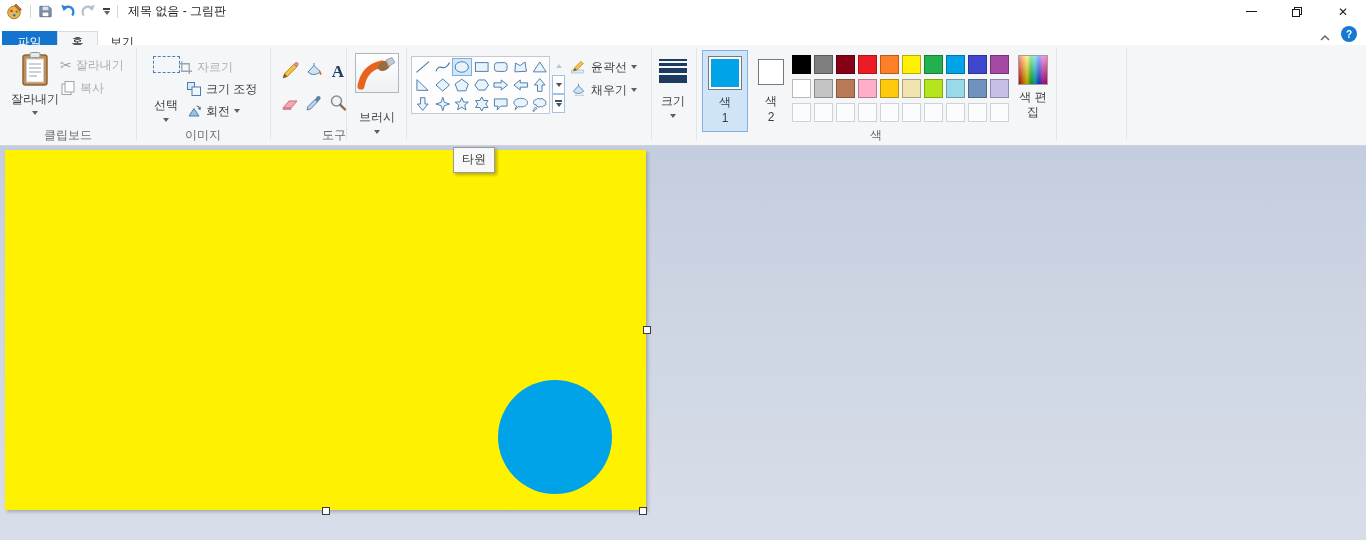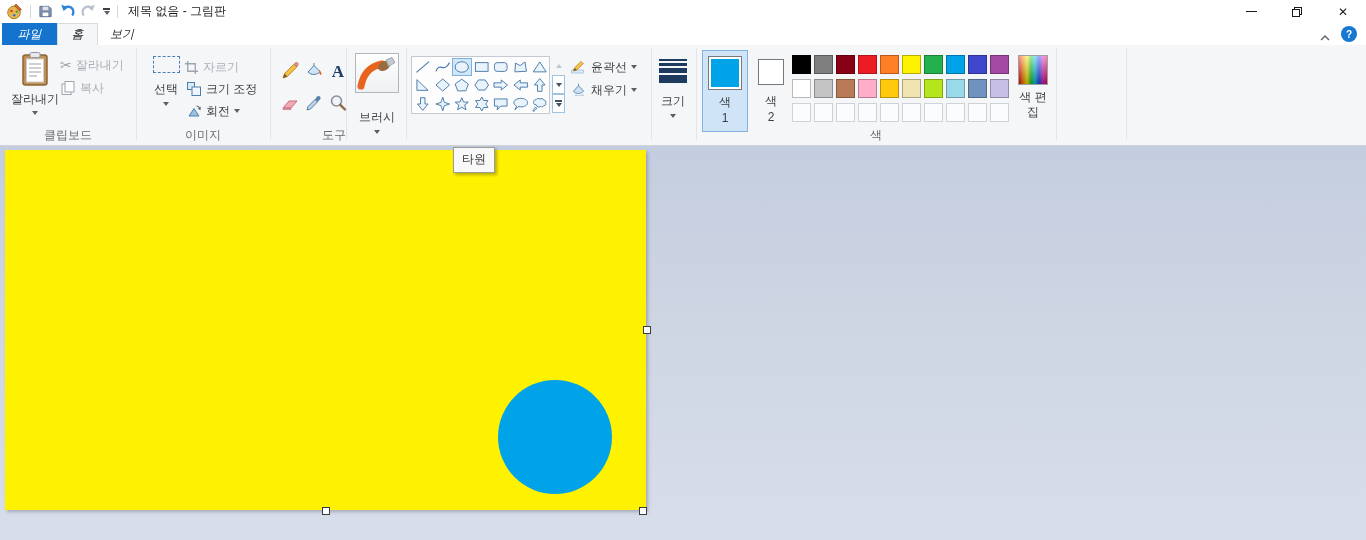--- a/index.html
+++ b/index.html
@@ -12,21 +12,21 @@
   .qat-btn { height:23px; display:flex; align-items:center; justify-content:center; padding:0 3px; }
   .vsep { width:1px; height:13px; background:#d6d6d6; margin:0 4px; }
   #win-title { font-size:12px; color:#1a1a1a; white-space:nowrap; margin-left:6px; }
   .winctl { position:absolute; top:0; width:46px; height:23px; display:flex; align-items:center; justify-content:center; font-size:11px; color:#1a1a1a; }
   .restore-glyph { position:relative; width:10px; height:10px; }
   .restore-glyph .r1 { position:absolute; left:2px; top:0; width:8px; height:8px; border:1px solid #1a1a1a; background:#fff; }
   .restore-glyph .r2 { position:absolute; left:0; top:2px; width:8px; height:8px; border:1px solid #1a1a1a; background:#fff; }
 
   
   #tabstrip { position:absolute; left:0; top:23px; width:1366px; height:22px; background:#ffffff; }
-  .tab { position:absolute; top:0; height:22px; display:flex; align-items:center; justify-content:center; font-size:12px; color:#262626;font-style:italic; }
+  .tab { position:absolute; top:8px; height:22px; display:flex; align-items:center; justify-content:center; font-size:12px; color:#262626; }
   #tab-file { left:2px; width:55px; background:#1473cc; color:#ffffff; }
   #tab-home { left:57px; width:41px; background:#f5f6f7; border:1px solid #d8dbde; border-bottom:none; }
   #tab-view { left:98px; width:48px; }
   #ribbon-collapse { position:absolute; left:1320px; top:27px; width:14px; height:12px; }
   #help-btn { position:absolute; left:1341px; top:26px; width:16px; height:16px; border-radius:50%; background:#1778d2; color:#fff; font-size:10px; font-weight:bold; display:flex; align-items:center; justify-content:center; }
 
   
   #ribbon { position:absolute; left:0; top:45px; width:1366px; height:101px; background:#f5f6f7; border-bottom:1px solid #cfd3d8; }
   .gsep { position:absolute; top:3px; width:1px; height:92px; background:#e2e5e9; }
   .group-label { position:absolute; top:82px; font-size:12px; color:#646a70; text-align:center; }
@@ -184,24 +184,24 @@
     <svg width="16" height="16" viewBox="0 0 16 16">
       <rect x="2" y="4" width="9" height="10.5" fill="#fff" stroke="#9aa4b0"></rect>
       <rect x="5" y="1.5" width="9" height="10.5" fill="#fff" stroke="#9aa4b0"></rect>
     </svg>
     <span class="disabled-label">복사</span>
   </div>
   <div class="group-label" style="left:0; width:136px;">클립보드</div>
 
   <div class="bigbtn" style="left:146px; top:8px; width:40px;">
     <div style="width:27px; height:17px; border:1px dashed #4a80b8; margin-top:3px;"></div>
-    <span class="rbtn-label" style="margin-top:8px;">선택</span>
+    <span class="rbtn-label" style="margin-top:24px;">선택</span>
     <div class="drop-arrow" style="margin-top:4px;"></div>
   </div>
-  <div class="smallrow" style="left:184px; top:12px;">
+  <div class="smallrow" style="left:178px; top:12px;">
     <svg width="15" height="15" viewBox="0 0 16 16">
       <path d="M4,1 L4,12 L15,12" fill="none" stroke="#9aa4b0" stroke-width="1.4"></path>
       <path d="M1,4 L12,4 L12,15" fill="none" stroke="#9aa4b0" stroke-width="1.4"></path>
     </svg>
     <span class="disabled-label">자르기</span>
   </div>
   <div class="smallrow" style="left:186px; top:34px;">
     <svg width="16" height="16" viewBox="0 0 16 16">
       <rect x="1.5" y="1.5" width="7" height="7" fill="#dceaf6" stroke="#4a7fb0"></rect>
       <rect x="6" y="6" width="8.5" height="8.5" fill="#eef5fb" stroke="#4a7fb0"></rect>

